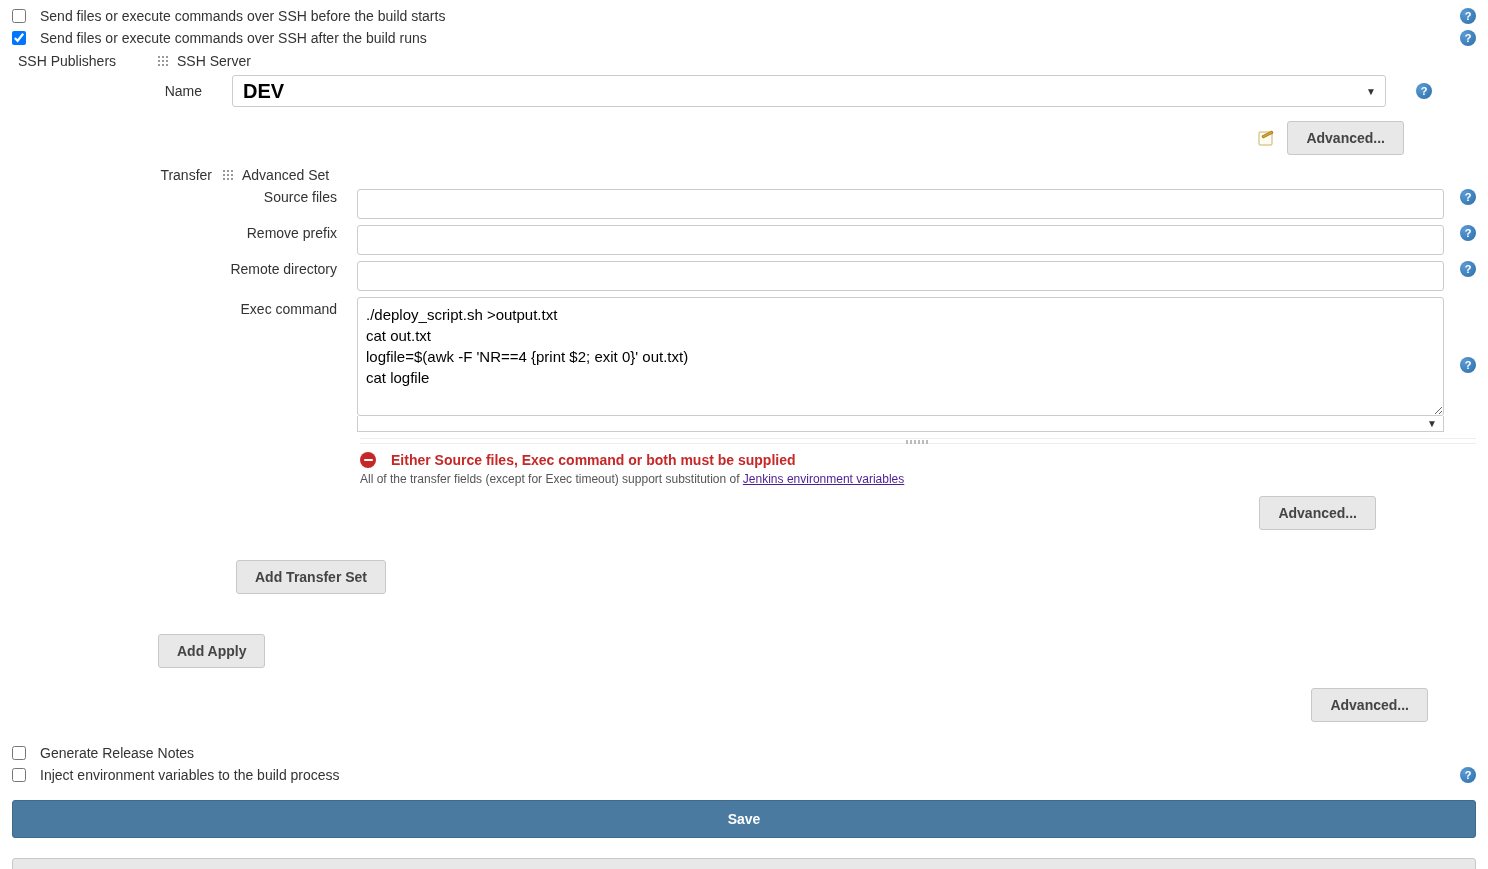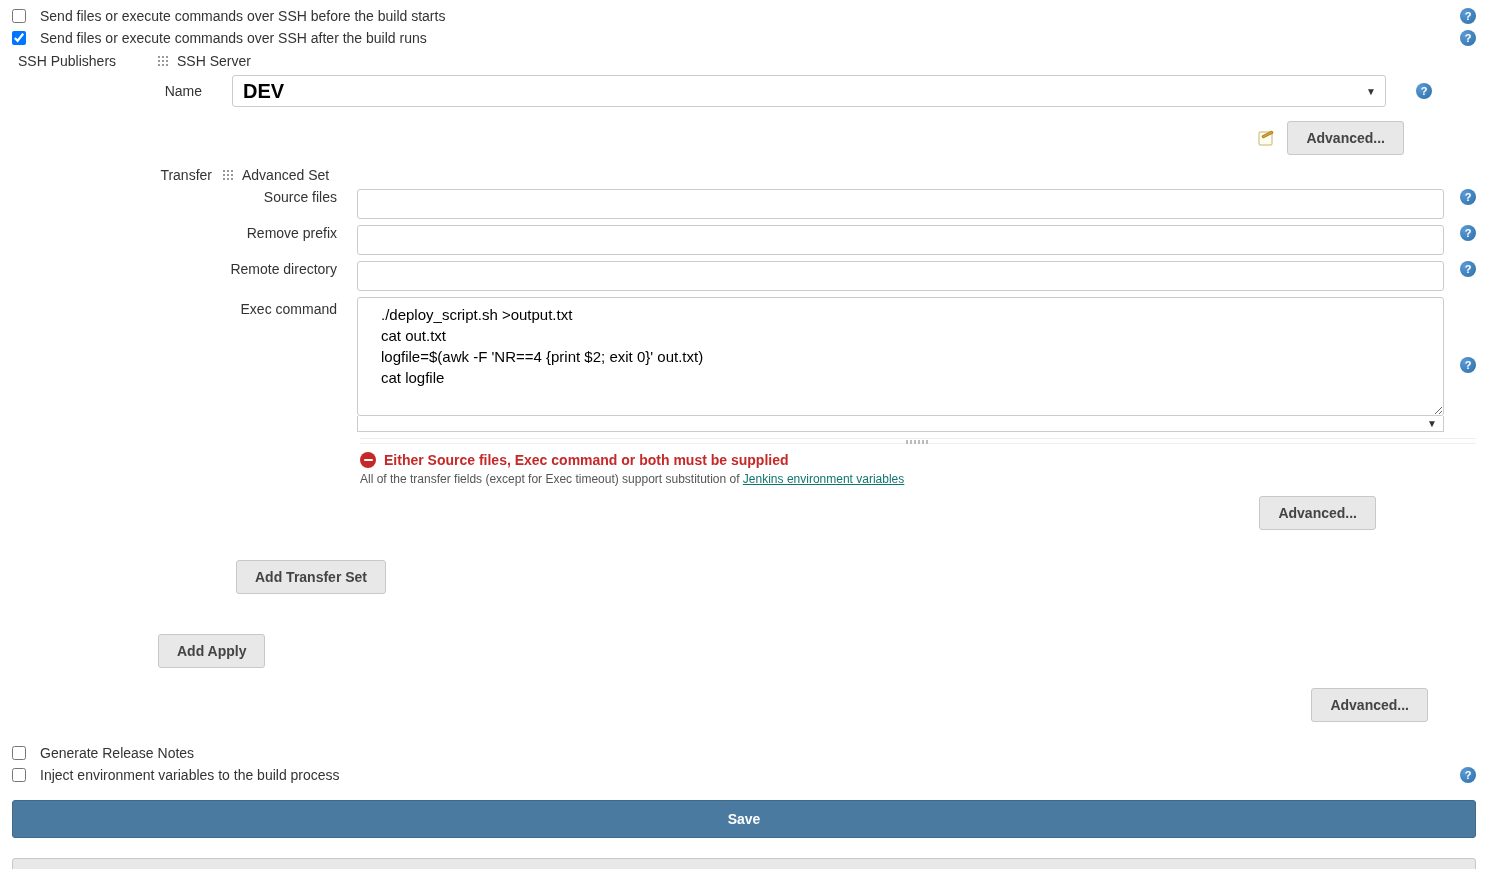--- a/index.html
+++ b/index.html
@@ -155,21 +155,21 @@
     height: 30px;
     border: 1px solid #ccc;
     border-radius: 3px;
     padding: 0 8px;
     font-size: 14px;
   }
   textarea {
     flex: 1;
     border: 1px solid #ccc;
     border-radius: 3px;
-    padding: 6px 23px;
+    padding: 6px 8px;
     font-size: 15px;
     font-family: Arial, sans-serif;
     resize: both;
     overflow-y: scroll;
     line-height: 1.4;
   }
   .exec-wrap {
     flex: 1;
     display: flex;
     flex-direction: column;
@@ -202,21 +202,21 @@
     left: 50%;
     top: 1px;
     width: 24px;
     height: 4px;
     transform: translateX(-50%);
     background: repeating-linear-gradient(90deg, #bbb 0 2px, transparent 2px 4px);
   }
   .error-row {
     display: flex;
     align-items: flex-end;
-    gap: 8px;
+    gap: 15px;
     margin: 8px 0 4px 348px;
   }
   .error-icon {
     width: 16px;
     height: 16px;
     border-radius: 50%;
     background: #c62828;
     display: inline-flex;
     align-items: center;
     justify-content: center;
@@ -232,21 +232,21 @@
   .error-text {
     color: #c62828;
     font-weight: bold;
   }
   .note-row {
     margin: 4px 0 10px 348px;
     font-size: 12px;
     color: #555;
   }
   .note-row a {
-    color: #0f766e;
+    color: #4c1d95;
     text-decoration: underline;
   }
   .advanced-row2 {
     display: flex;
     justify-content: flex-end;
     margin: 4px 100px 30px 0;
   }
   .add-transfer-row {
     margin: 30px 0 40px 224px;
   }

